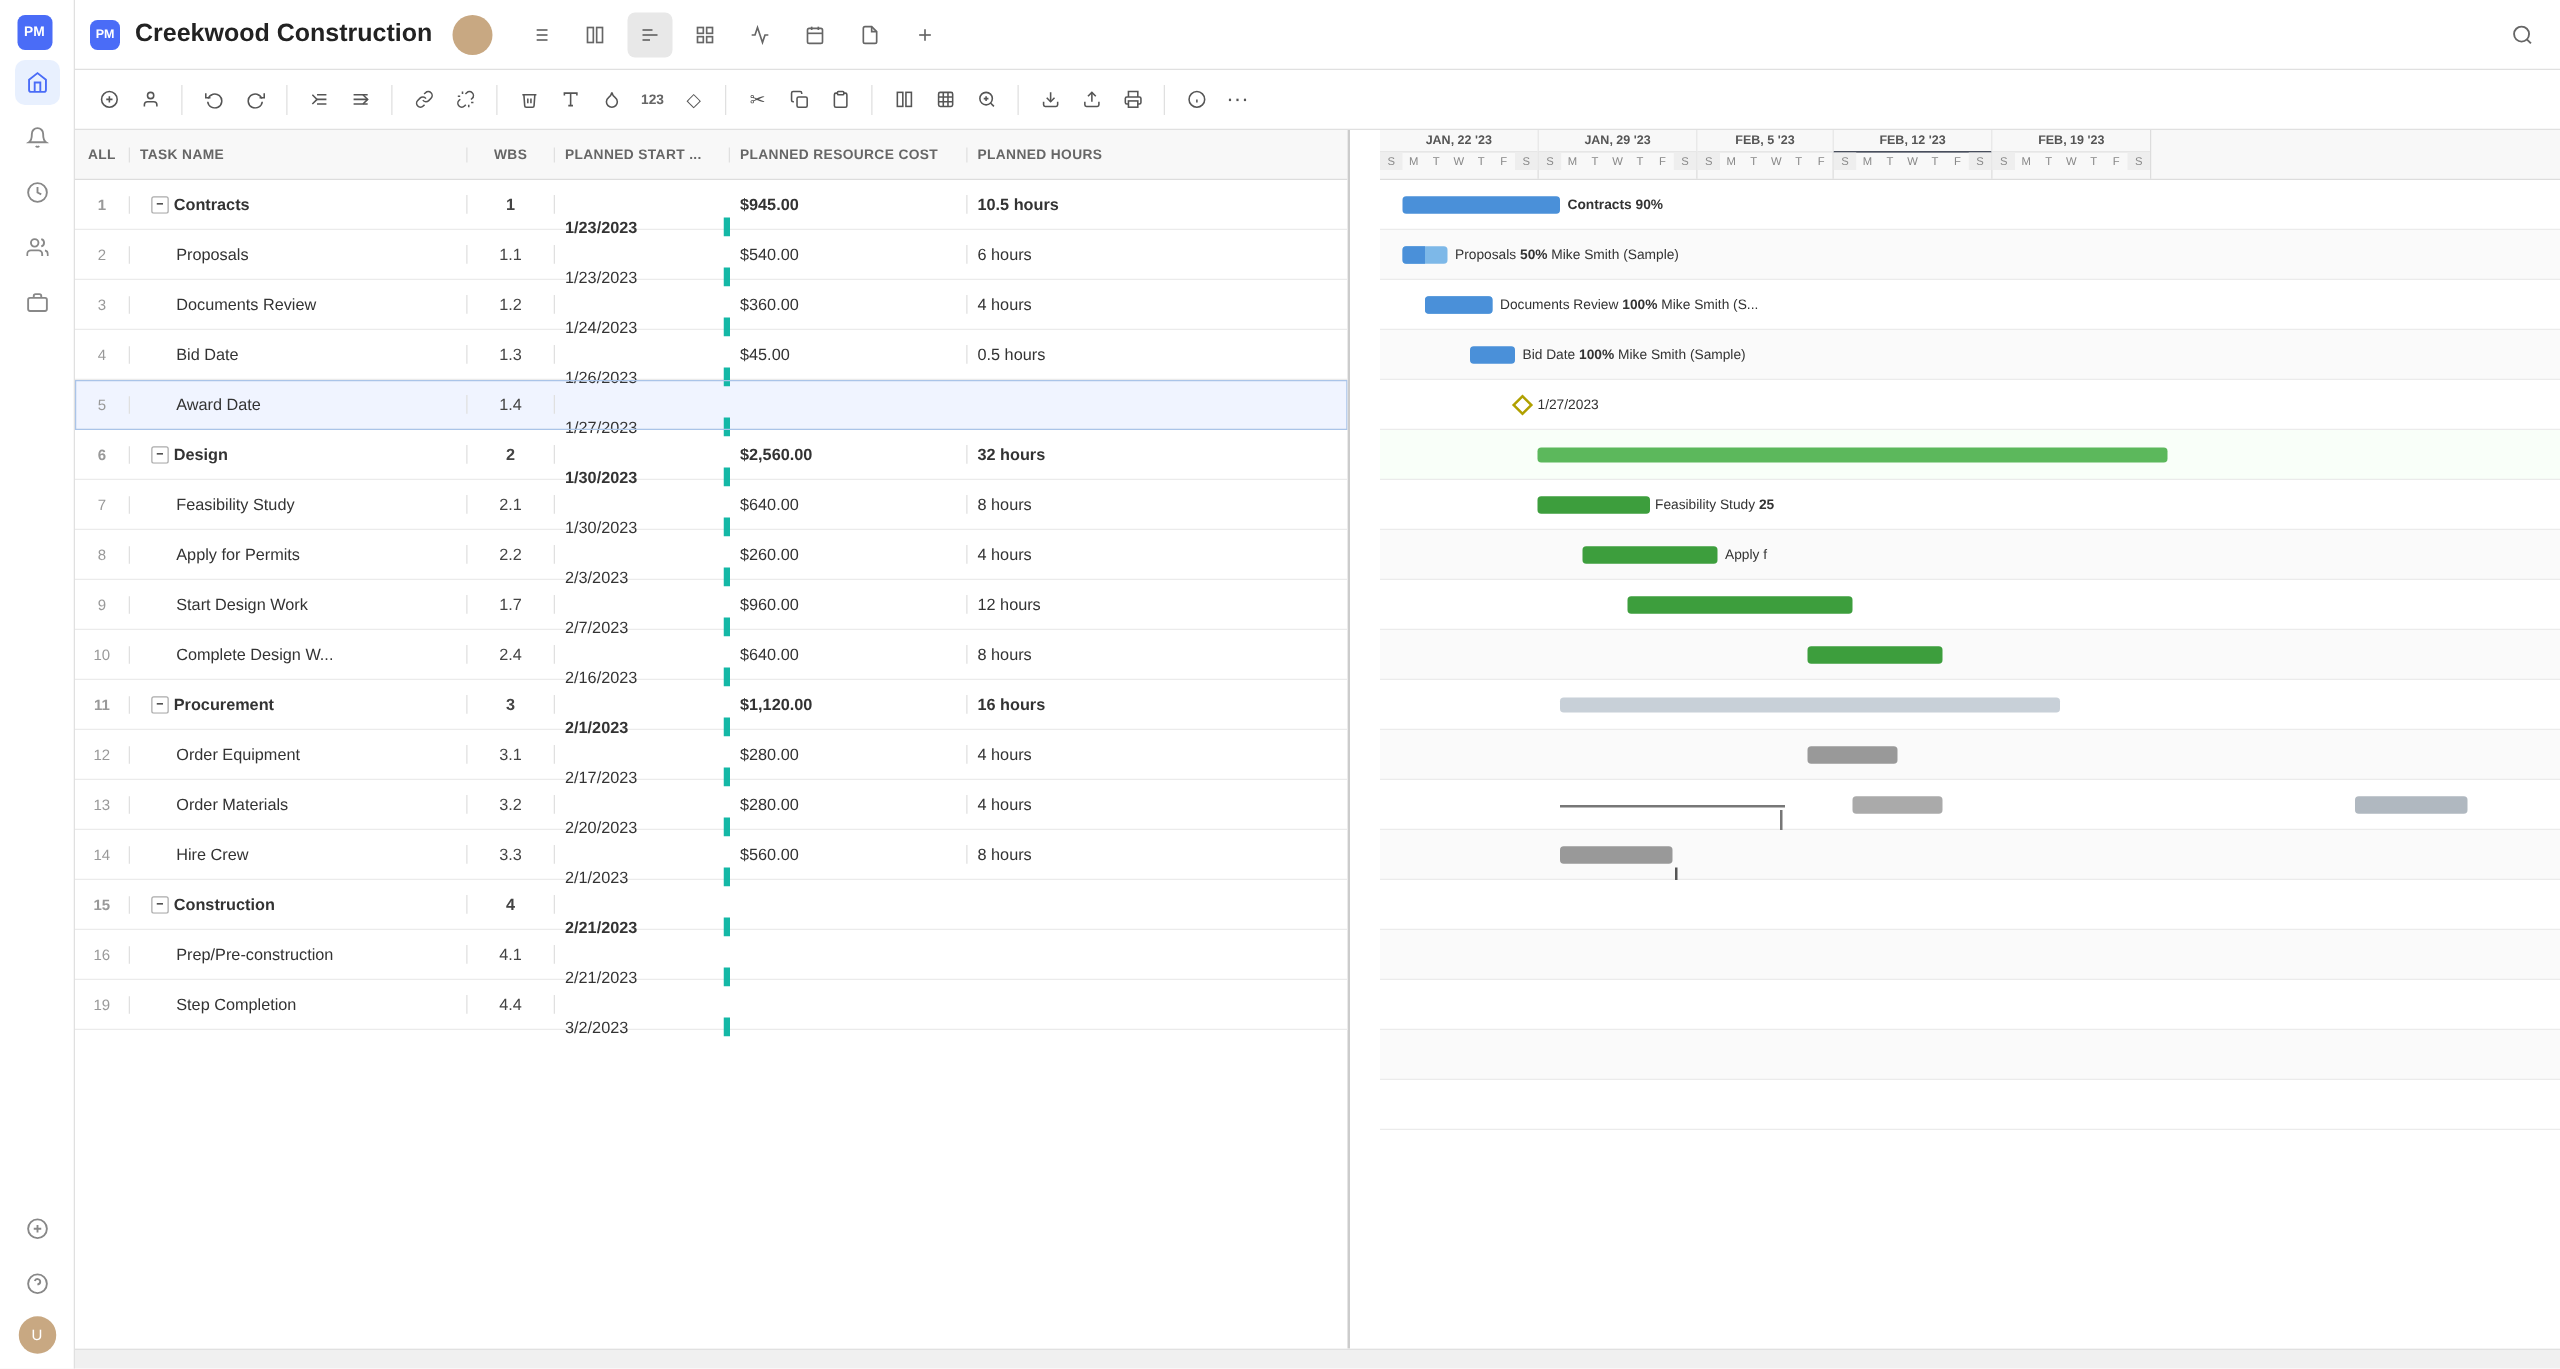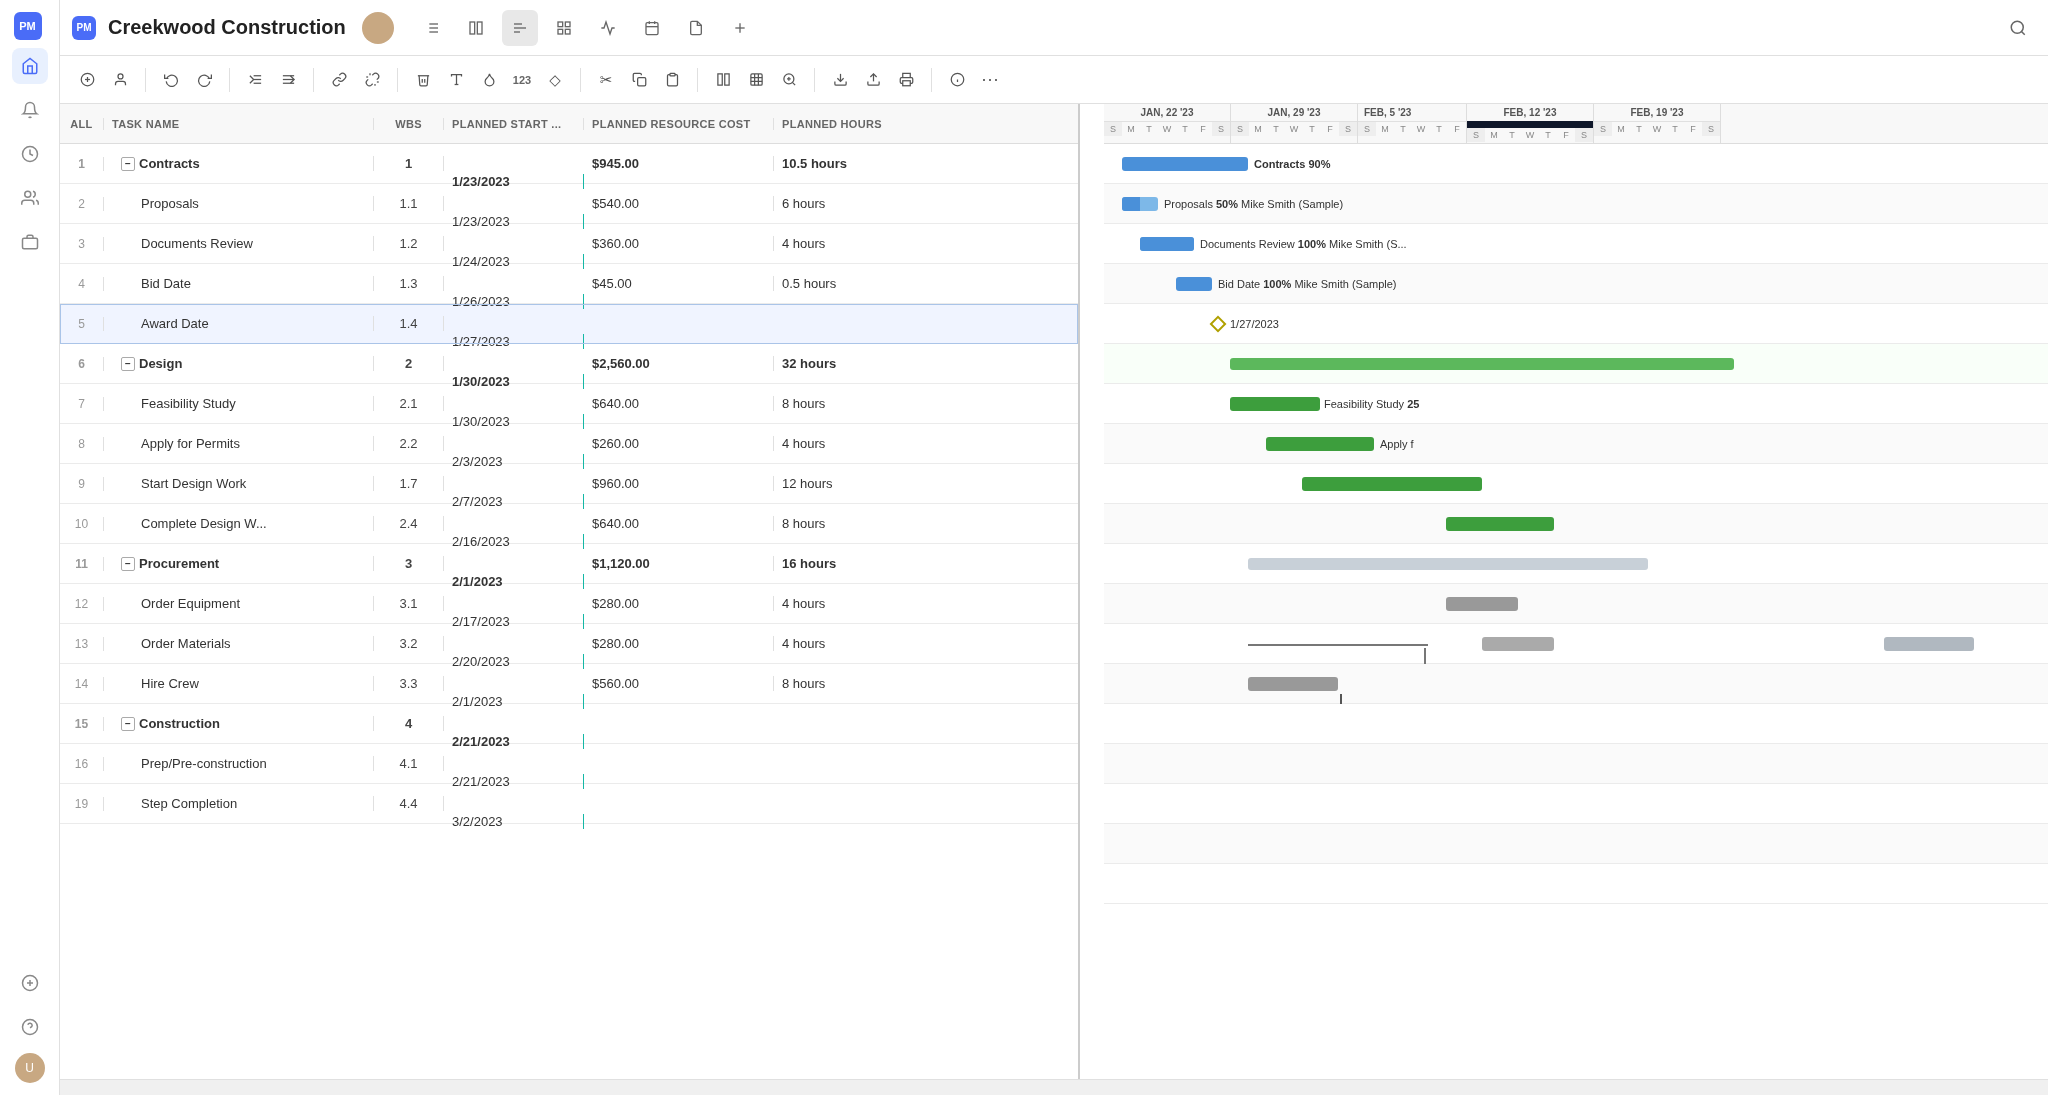--- a/index.html
+++ b/index.html
@@ -161,21 +161,21 @@
       width: 44px; text-align: center; font-size: 12px; color: #999; flex-shrink: 0;
       border-right: 1px solid #e0e0e0;
     }
     .row-task {
       width: 270px; flex-shrink: 0; padding: 0 6px;
       display: flex; align-items: center; gap: 4px;
       border-right: 1px solid #e0e0e0;
       overflow: hidden; white-space: nowrap;
     }
     .row-wbs { width: 70px; flex-shrink: 0; text-align: center; border-right: 1px solid #e0e0e0; color: #444; }
-    .row-start { width: 140px; flex-shrink: 0; padding: 0 8px; border-right: 1px solid #14b8a6; margin-top: 36px; }
+    .row-start { width: 140px; flex-shrink: 0; padding: 0 8px; border-right: 5px solid #14b8a6; margin-top: 36px; }
     .row-cost { width: 190px; flex-shrink: 0; padding: 0 8px; border-right: 1px solid #e0e0e0; }
     .row-hours { width: 160px; flex-shrink: 0; padding: 0 8px; }
 
     .group-indicator {
       width: 14px; height: 14px;
       border: 1px solid #aaa;
       display: flex; align-items: center; justify-content: center;
       font-size: 10px; cursor: pointer; flex-shrink: 0; border-radius: 2px;
       background: white;
     }
@@ -792,32 +792,32 @@
             <div class="day-label" style="width:18px;background:#eee;">S</div>
             <div class="day-label" style="width:18px;">M</div>
             <div class="day-label" style="width:18px;">T</div>
             <div class="day-label" style="width:18px;">W</div>
             <div class="day-label" style="width:18px;">T</div>
             <div class="day-label" style="width:18px;">F</div>
             <div class="day-label" style="width:18px;background:#eee;">S</div>
           </div>
         </div>
         <div style="display:flex;flex-direction:column;border-right:1px solid #ddd;min-width:108px;">
-          <div class="week-label" style="background:#f8f8f8;border-bottom:1px solid #e0e0e0;font-size:10px;font-weight:600;color:#555;padding:3px 6px;text-align:left;">FEB, 5 '23</div>
+          <div class="week-label" style="background:#f8f8f8;border-bottom:1px solid #e0e0e0;font-size:10px;font-weight:600;color:#555;padding:3px 6px;text-align:center;">FEB, 5 '23</div>
           <div style="display:flex;">
             <div class="day-label" style="width:18px;background:#eee;">S</div>
             <div class="day-label" style="width:18px;">M</div>
             <div class="day-label" style="width:18px;">T</div>
             <div class="day-label" style="width:18px;">W</div>
             <div class="day-label" style="width:18px;">T</div>
             <div class="day-label" style="width:18px;">F</div>
           </div>
         </div>
         <div style="display:flex;flex-direction:column;border-right:1px solid #ddd;min-width:126px;">
-          <div class="week-label" style="background:#f8f8f8;border-bottom:7px solid #0f172a;font-size:10px;font-weight:600;color:#555;padding:3px 6px;text-align:center;">FEB, 12 '23</div>
+          <div class="week-label" style="background:#f8f8f8;border-bottom:1px solid #0f172a;font-size:10px;font-weight:600;color:#555;padding:3px 6px;text-align:center;">FEB, 12 '23</div>
           <div style="display:flex;">
             <div class="day-label" style="width:18px;background:#eee;">S</div>
             <div class="day-label" style="width:18px;">M</div>
             <div class="day-label" style="width:18px;">T</div>
             <div class="day-label" style="width:18px;">W</div>
             <div class="day-label" style="width:18px;">T</div>
             <div class="day-label" style="width:18px;">F</div>
             <div class="day-label" style="width:18px;background:#eee;">S</div>
           </div>
         </div>

